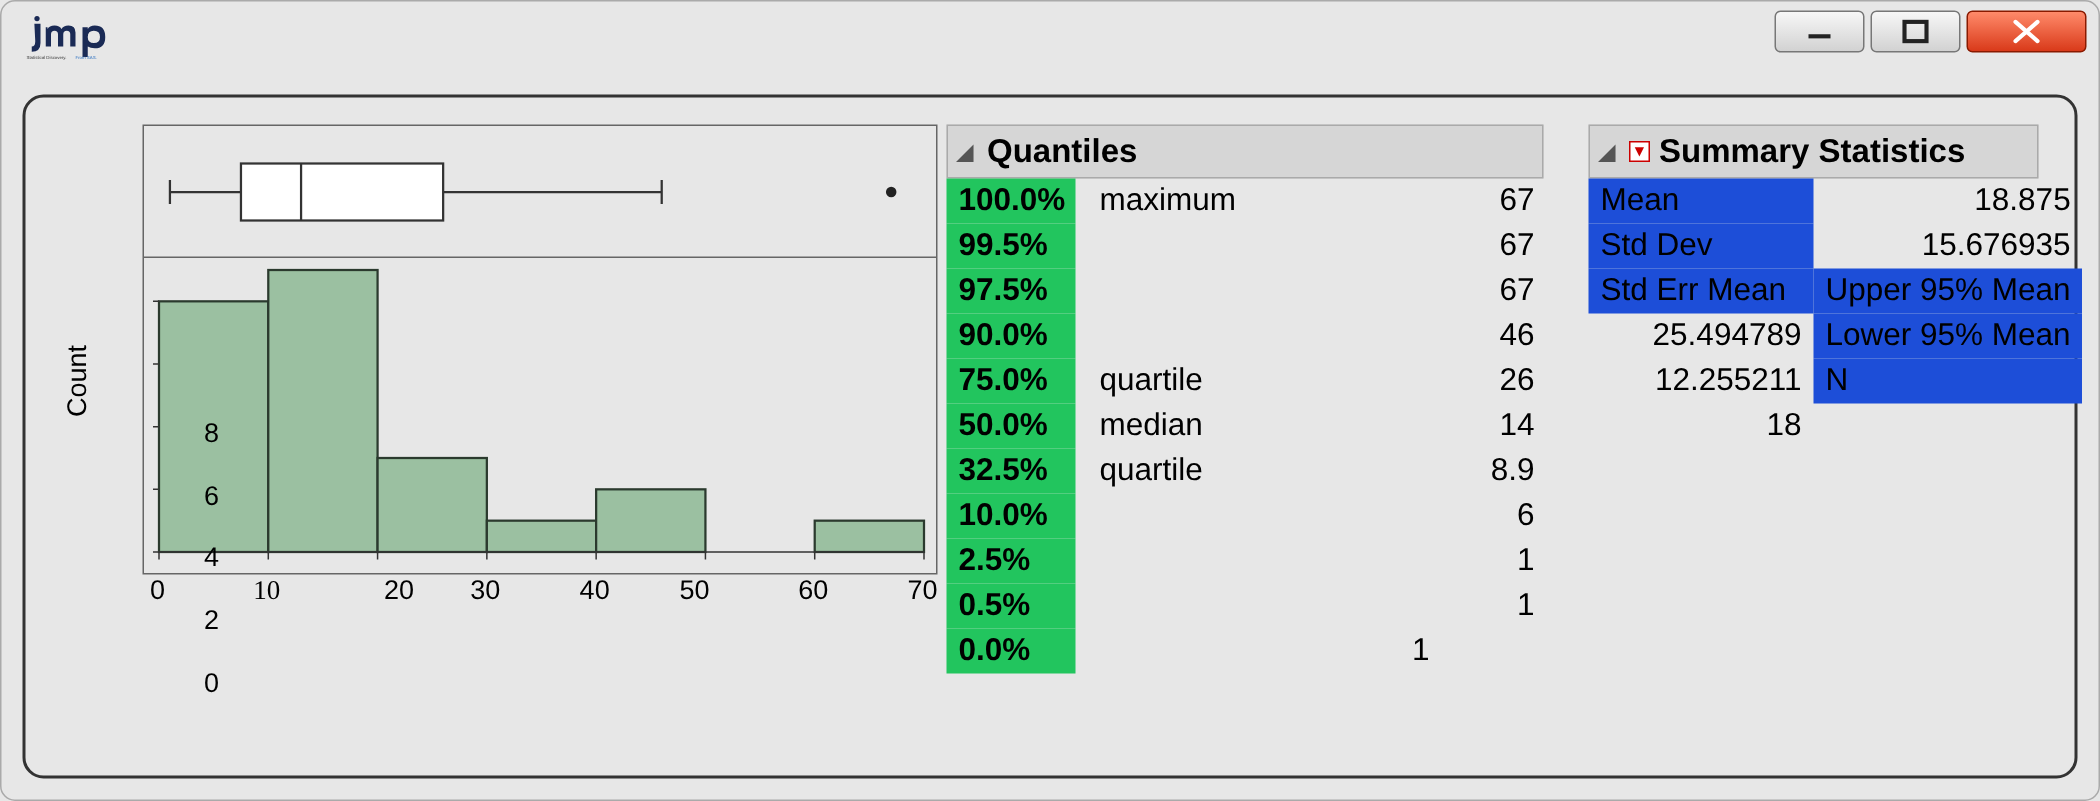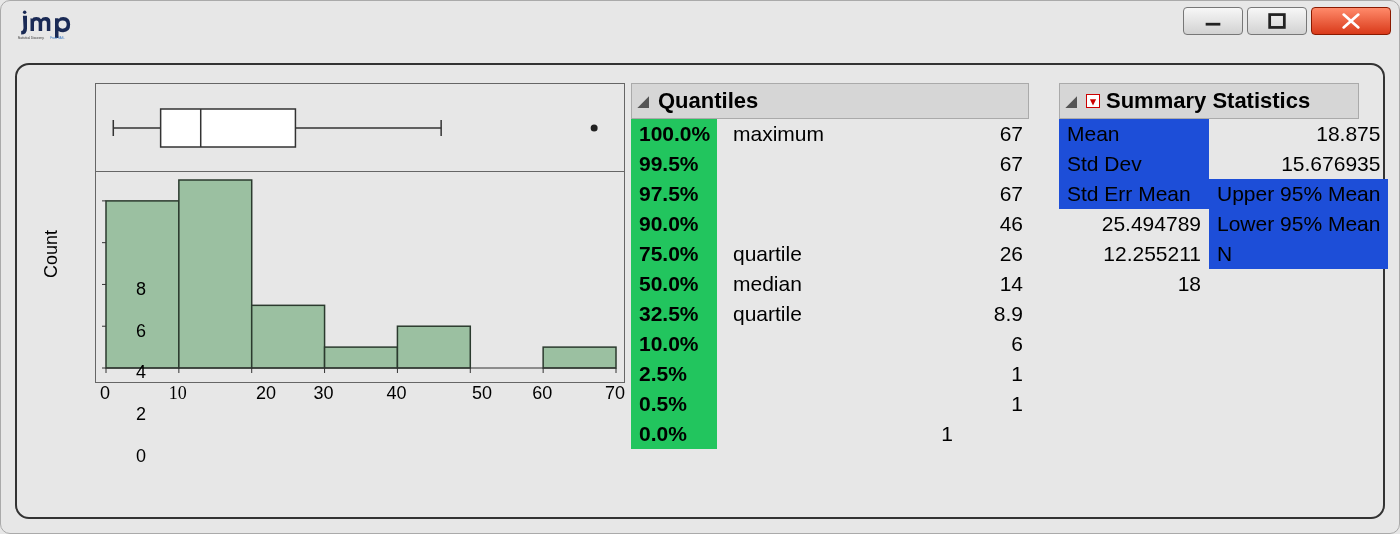--- a/index.html
+++ b/index.html
@@ -219,21 +219,21 @@
               <div class="y-tick" style="top: 28.8889px;">8</div>
             </div>
         </div>
       </div>
       <div class="x-ticks" id="x-ticks" style="top: 300px; position: absolute; left: 54px; width: 530px;">
           <div class="x-tick" style="left: 10px;">0</div>
           <div class="x-tick" style="left: 82.8571px; font-family: Liberation Serif, serif;">10</div>
           <div class="x-tick" style="left: 155px; margin-left: 16px;">20</div>
           <div class="x-tick" style="left: 228.571px;">30</div>
           <div class="x-tick" style="left: 301.429px;">40</div>
-          <div class="x-tick" style="left: 387px;">50</div>
+          <div class="x-tick" style="left: 368px;">50</div>
           <div class="x-tick" style="left: 447.143px;">60</div>
           <div class="x-tick" style="left: 520px;">70</div>
         </div>
     </div>
 
     <div class="panel quantiles">
       <div class="panel-header">
         <span class="disclosure">◢</span>
         <span>Quantiles</span>
       </div>

